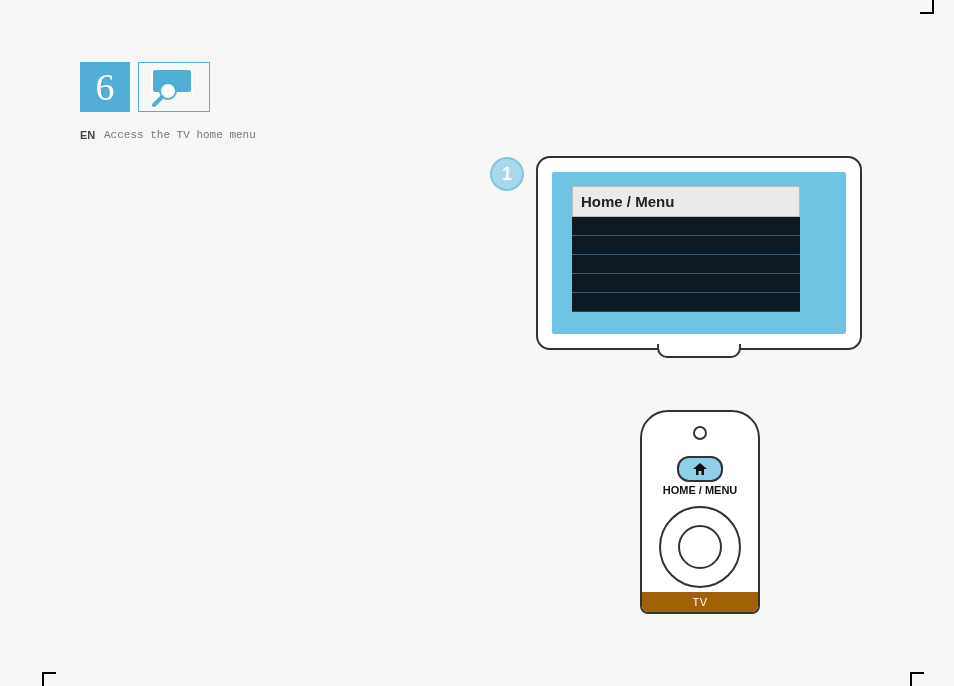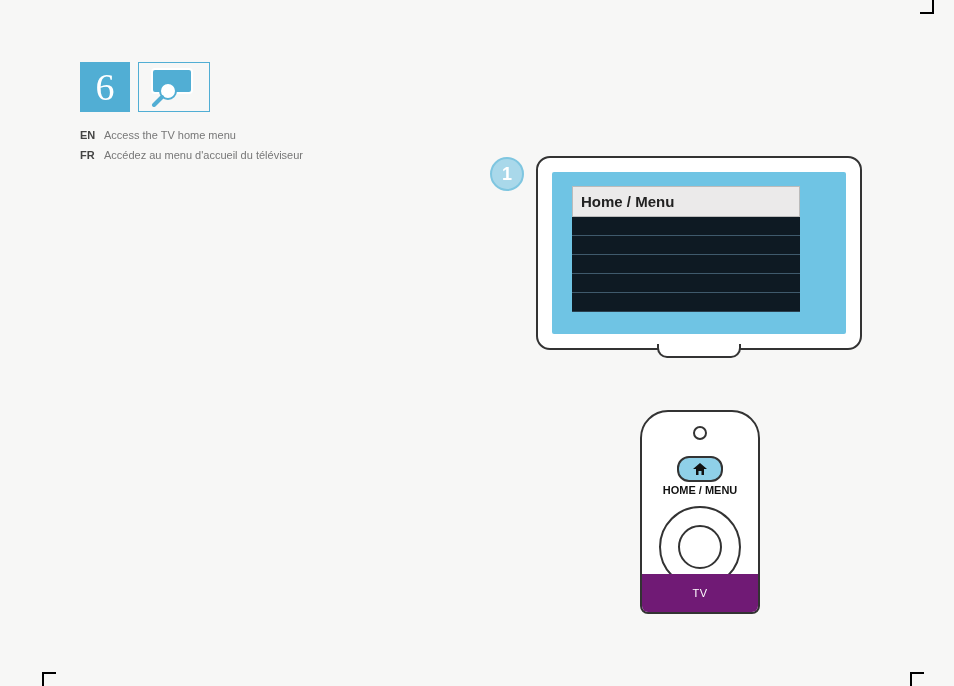--- a/index.html
+++ b/index.html
@@ -37,21 +37,21 @@
   }
   .tv-icon-box svg{display:block;}
 
   
   .instructions{
     position:absolute;left:80px;top:128px;width:300px;
     font-size:11px;line-height:1.45;color:#777;
   }
   .instructions .row{display:flex;margin-bottom:4px;justify-content:center;}
   .instructions .lang{width:24px;font-weight:bold;color:#444;flex:0 0 24px;}
-  .instructions .txt{flex:1;}
+  .instructions .txt{flex:1;font-family:Liberation Mono, monospace;}
 
   
   .step-circle{
     position:absolute;left:490px;top:157px;
     width:30px;height:30px;border-radius:50%;
     background:#a9d8ea;border:2px solid #7fc6e0;
     color:#fff;font-size:18px;font-weight:bold;
     display:flex;align-items:center;justify-content:center;
     font-family:Arial,sans-serif;
   }
@@ -114,22 +114,22 @@
   }
   .remote .dpad-outer{
     position:absolute;top:94px;left:50%;transform:translateX(-50%);
     width:78px;height:78px;border:2px solid #333;border-radius:50%;
   }
   .remote .dpad-inner{
     position:absolute;top:50%;left:50%;transform:translate(-50%,-50%);
     width:40px;height:40px;border:2px solid #333;border-radius:50%;
   }
   .remote .tv-bar{
-    position:absolute;left:0;right:0;bottom:0;height:38px;
-    background:#701a75;color:#fff;font-size:11px;
+    position:absolute;left:0;right:0;bottom:0;height:20px;
+    background:#a16207;color:#fff;font-size:11px;
     display:flex;align-items:center;justify-content:center;
     letter-spacing:0.5px;
   }
 </style>
 </head>
 <body>
 
 <div class="page">
 
   <div class="cm-top-right">
@@ -153,24 +153,20 @@
       <circle cx="22" cy="24" r="8" fill="#fff" stroke="#51aed4" stroke-width="2"></circle>
       <line x1="16" y1="30" x2="8" y2="38" stroke="#51aed4" stroke-width="4" stroke-linecap="round"></line>
     </svg>
   </div>
 
   <div class="instructions">
     <div class="row">
       <div class="lang">EN</div>
       <div class="txt">Access the TV home menu</div>
     </div>
-    <div class="row">
-      <div class="lang">FR</div>
-      <div class="txt">Accédez au menu d'accueil du téléviseur</div>
-    </div>
   </div>
 
   <div class="step-circle">1</div>
 
   <div class="tv-screen">
     <div class="tv-inner">
       <div class="menu-box">
         <div class="menu-hdr">Home / Menu</div>
         <div class="menu-row"></div>
         <div class="menu-row"></div>

